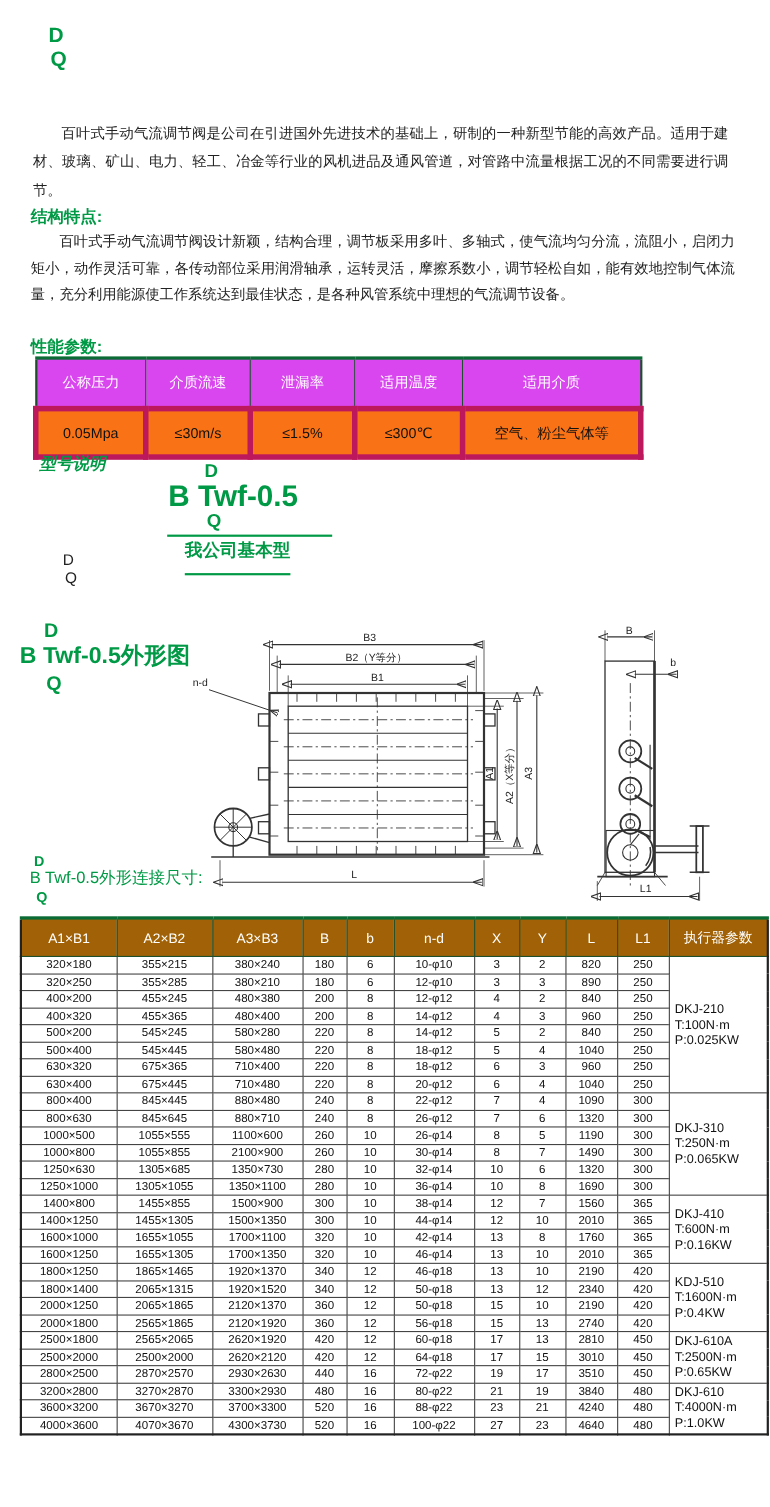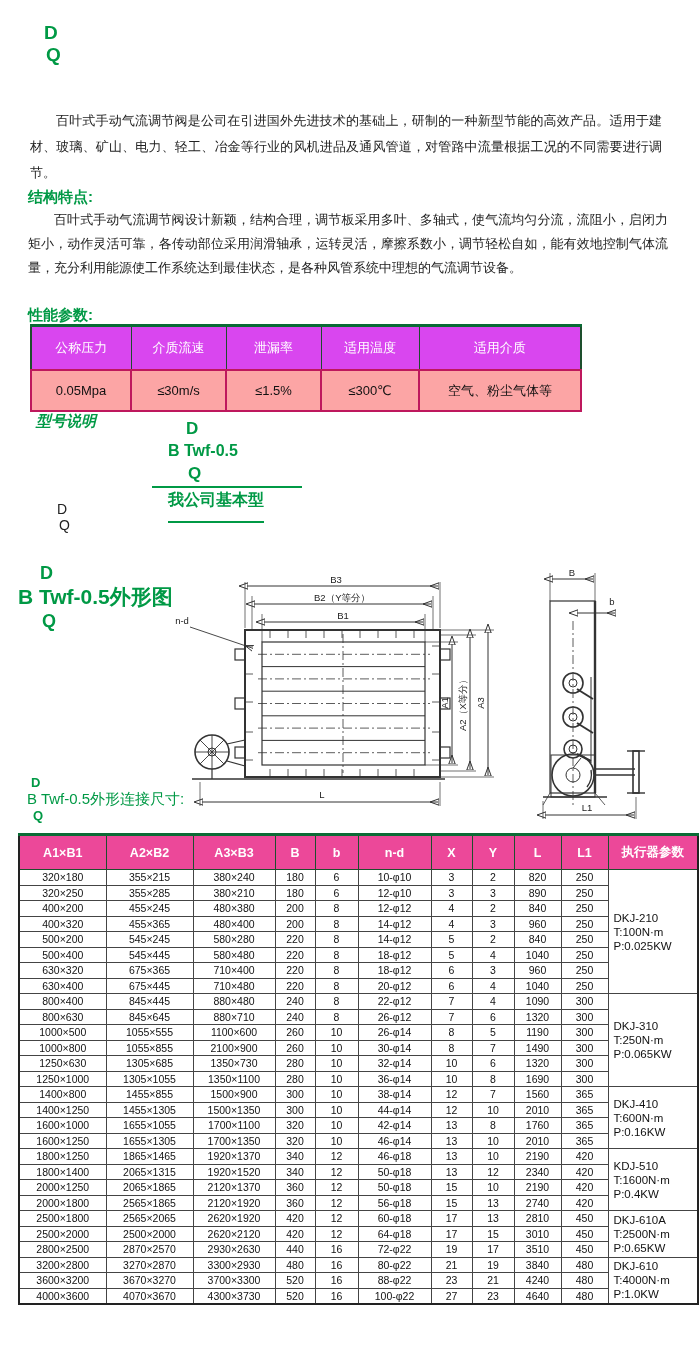--- a/index.html
+++ b/index.html
@@ -12,43 +12,43 @@
   .t-main{font-size:24px;font-weight:bold;line-height:30px;letter-spacing:1px;}
   .t-q{font-size:19px;font-weight:bold;margin-left:26px;line-height:23px;}
   
   .para{font-size:13px;line-height:26px;text-align:justify;text-indent:2em;color:#222;}
   .h-green{font-size:15px;font-weight:bold;color:#009945;}
   
   table{border-collapse:collapse;}
   .perf{width:550px;table-layout:fixed;border:2px solid #1d4f2d;}
   .perf th{background:#d946ef;color:#fff;font-weight:normal;font-size:13px;height:40px;
            border:1px solid #1d4f2d;border-top:3px solid #0a6b35;}
-  .perf td{font-size:13px;height:37px;text-align:center;border:2px solid #be185d;background:#fca5a5;color:#111;}
+  .perf td{font-size:13px;height:37px;text-align:center;border:5px solid #be185d;background:#f97316;color:#111;}
   
   .f-d{font-size:17px;font-weight:bold;margin-left:34px;line-height:18px;}
-  .f-line{font-size:16px;font-weight:bold;line-height:26px;margin-left:16px;}
+  .f-line{font-size:27px;font-weight:bold;line-height:26px;margin-left:1px;}
   .f-q{font-size:17px;font-weight:bold;margin-left:36px;line-height:20px;}
   .f-rule{width:150px;height:2px;background:#009945;margin:2px 0 2px 0;}
   .f-base{font-size:16px;font-weight:bold;color:#009945;margin-left:16px;
           border-bottom:2px solid #009945;display:inline-block;padding-bottom:10px;}
   
   .n-d{font-size:14px;margin-left:32px;line-height:15px;color:#222;}
   .n-line{font-size:13.5px;line-height:20px;color:#222;}
   .n-q{font-size:14px;margin-left:34px;line-height:16px;color:#222;}
   
   .o-d{font-size:18px;font-weight:bold;margin-left:22px;line-height:20px;}
   .o-main{font-size:21px;font-weight:bold;line-height:27px;}
   .o-q{font-size:18px;font-weight:bold;margin-left:24px;line-height:22px;}
   
   .c-d{font-size:13px;font-weight:bold;margin-left:16px;line-height:14px;}
   .c-main{font-size:15px;font-weight:normal;line-height:18px;margin-left:12px;}
   .c-q{font-size:13px;font-weight:bold;margin-left:18px;line-height:15px;}
   
   .dims{width:679px;table-layout:fixed;border:2px solid #222;}
-  .dims th{background:#ec4899;color:#fff;font-weight:bold;font-size:12.5px;height:31px;
+  .dims th{background:#a16207;color:#fff;font-weight:normal;font-size:12.5px;height:31px;
            border:1px solid #1d4f2d;border-top:3px solid #0a6b35;}
   .dims td{font-size:10.5px;height:14.5px;text-align:center;border:1px solid #444;
            color:#111;padding:0;white-space:nowrap;overflow:hidden;}
   .dims td.exec{font-size:11.5px;text-align:left;padding-left:5px;line-height:14px;vertical-align:middle;border-radius:8px;}
   svg text{font-family:"Liberation Sans","DejaVu Sans",sans-serif;fill:#222;}
   svg .dim{font-size:9.5px;}
   svg line,svg rect,svg circle,svg path,svg polyline{stroke:#333;fill:none;}
 </style>
 </head>
 <body>

